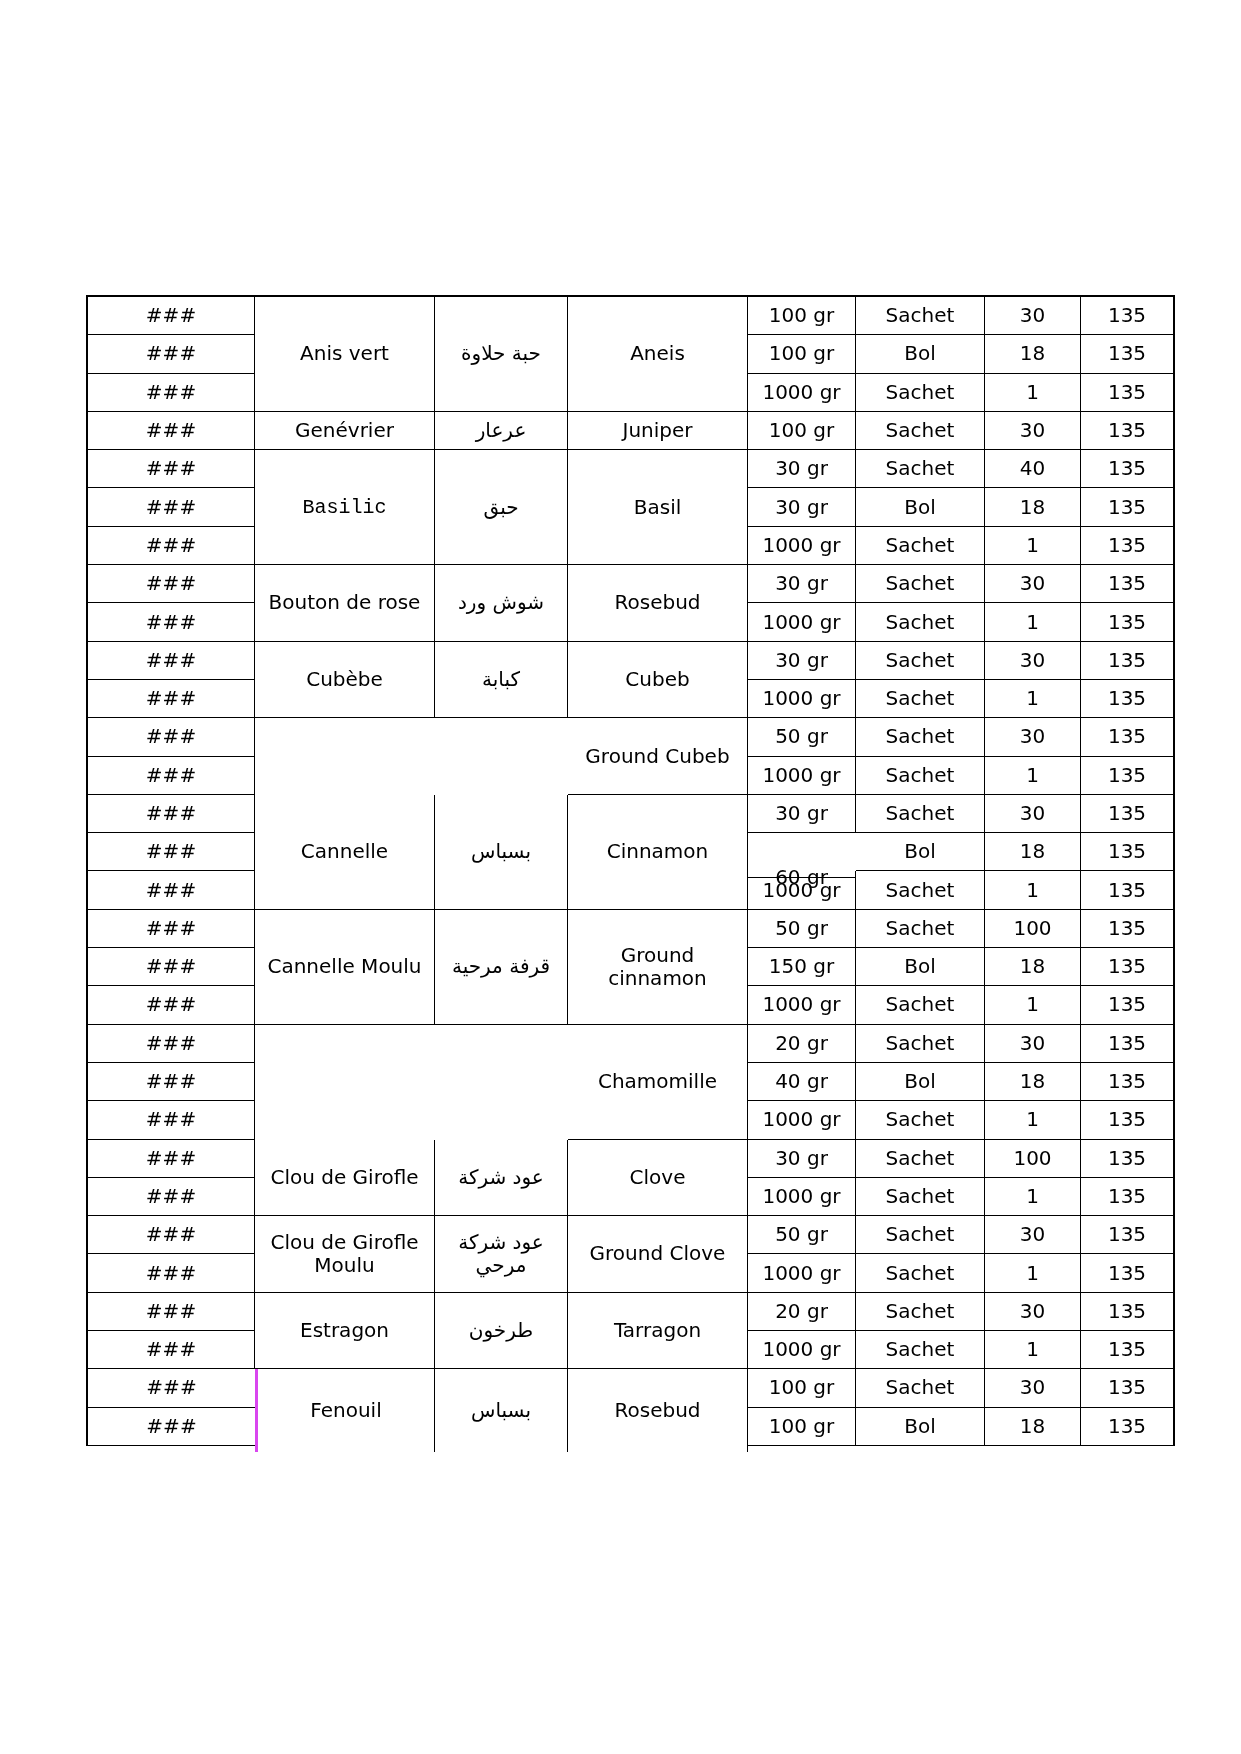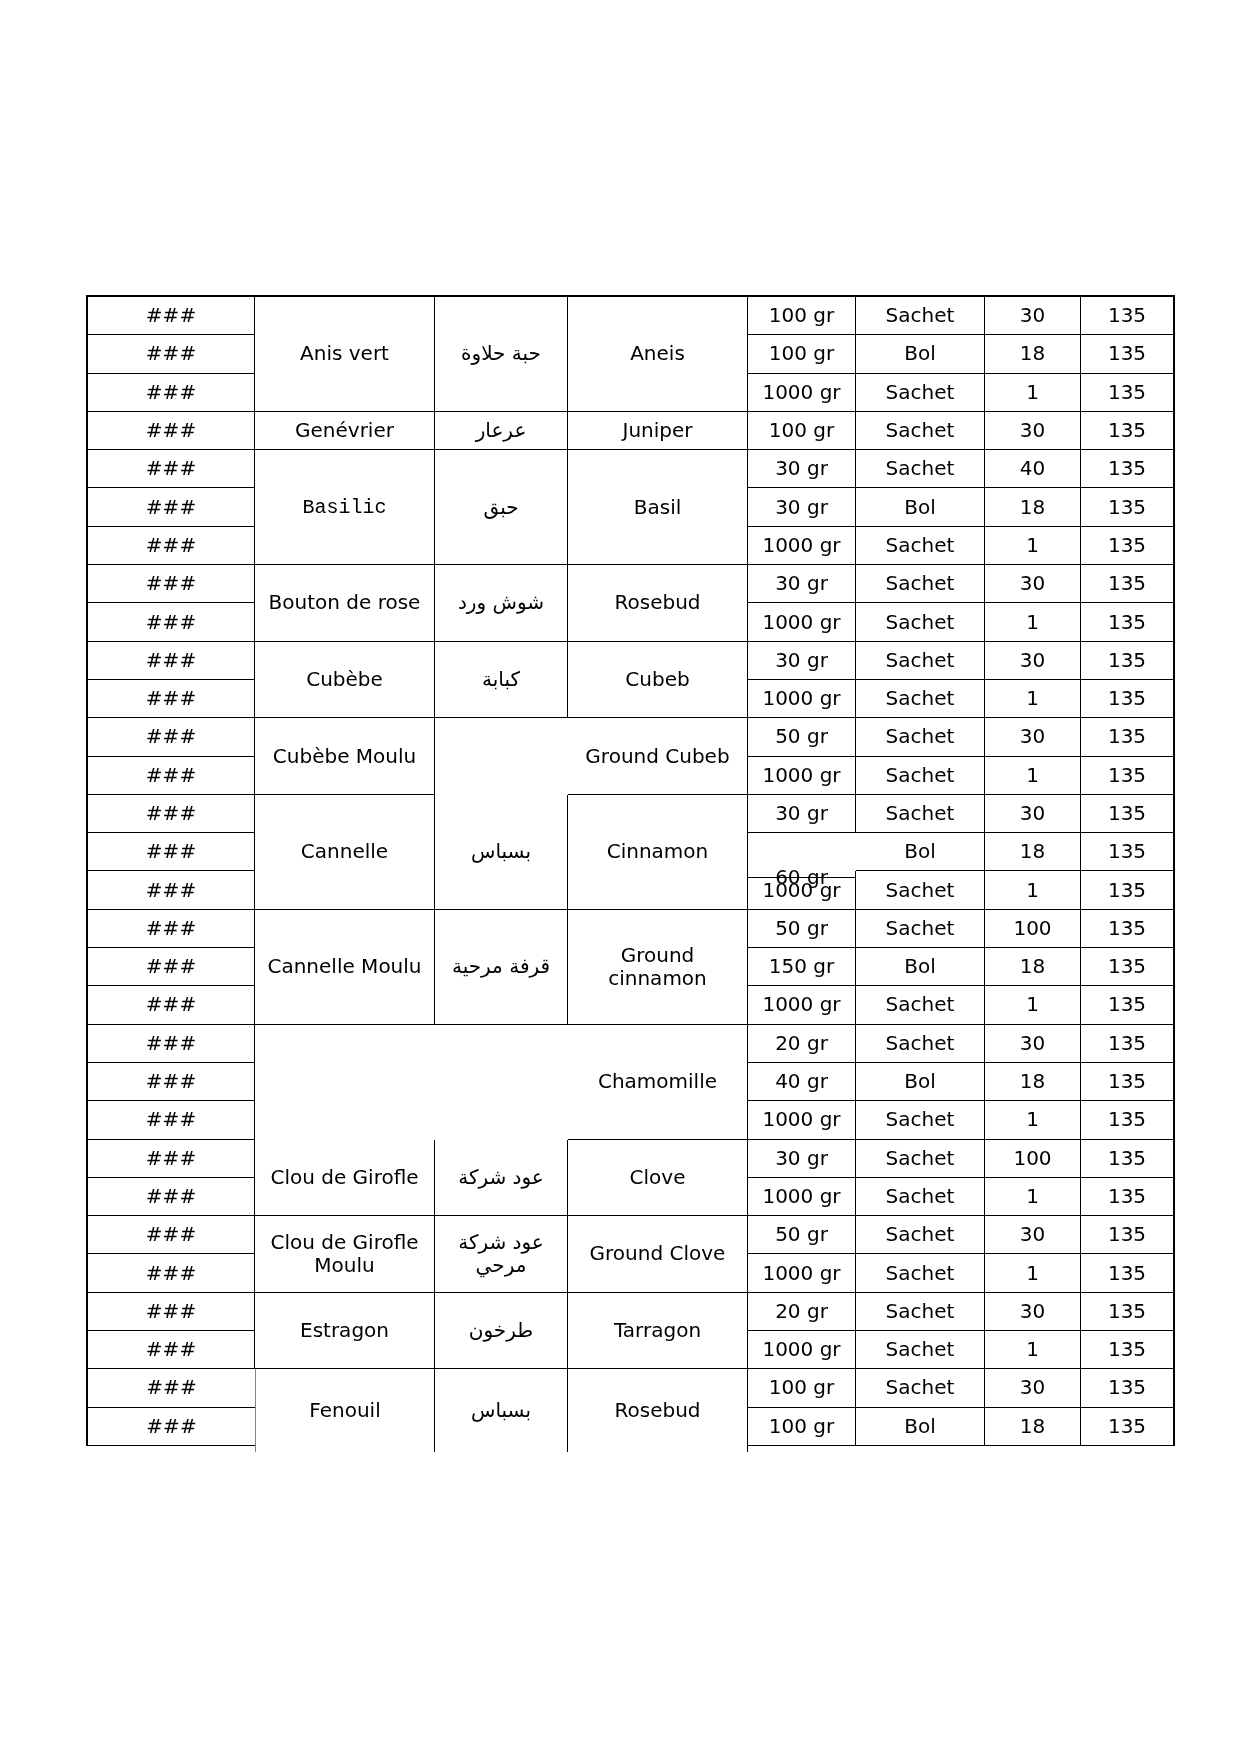--- a/index.html
+++ b/index.html
@@ -41,21 +41,21 @@
     border-bottom: 1px solid #000;
     white-space: pre-line;
     overflow: visible;
   }
   .last-col { border-right: none; }
   .no-right { border-right: none; }
   .cut {
     border-bottom: none;
     height: calc(100% + 6px);
   }
-  .cut-left { border-left: 1px solid #d946ef; text-align: right; }
+  .cut-left { border-left: 3px solid #d946ef; text-align: right; }
 </style>
 </head>
 <body>
 
 <div class="page">
   <div class="price-table" id="price-table">
 
   <div class="cell " style="grid-area: 1 / 1;">###</div>
       <div class="cell " style="grid-area: 1 / 5;">100 gr</div>
       <div class="cell " style="grid-area: 1 / 6;">Sachet</div>
@@ -129,21 +129,20 @@
       <div class="cell " style="grid-area: 12 / 1;">###</div>
       <div class="cell " style="grid-area: 12 / 5;">50 gr</div>
       <div class="cell " style="grid-area: 12 / 6;">Sachet</div>
       <div class="cell " style="grid-area: 12 / 7;">30</div>
       <div class="cell last-col" style="grid-area: 12 / 8;">135</div>
       <div class="cell " style="grid-area: 13 / 1;">###</div>
       <div class="cell " style="grid-area: 13 / 5;">1000 gr</div>
       <div class="cell " style="grid-area: 13 / 6;">Sachet</div>
       <div class="cell " style="grid-area: 13 / 7;">1</div>
       <div class="cell last-col" style="grid-area: 13 / 8;">135</div>
-      <div class="cell " style="grid-area: 12 / 2 / span 2;">Cubèbe Moulu</div>
       <div class="cell " style="grid-area: 12 / 4 / span 2;">Ground Cubeb</div>
       <div class="cell " style="grid-area: 14 / 1;">###</div>
       <div class="cell " style="grid-area: 14 / 5;">30 gr</div>
       <div class="cell " style="grid-area: 14 / 6;">Sachet</div>
       <div class="cell " style="grid-area: 14 / 7;">30</div>
       <div class="cell last-col" style="grid-area: 14 / 8;">135</div>
       <div class="cell " style="grid-area: 15 / 1;">###</div>
       <div class="cell " style="grid-area: 15 / 5; margin-top: 44px;">60 gr</div>
       <div class="cell " style="grid-area: 15 / 6;">Bol</div>
       <div class="cell " style="grid-area: 15 / 7;">18</div>

